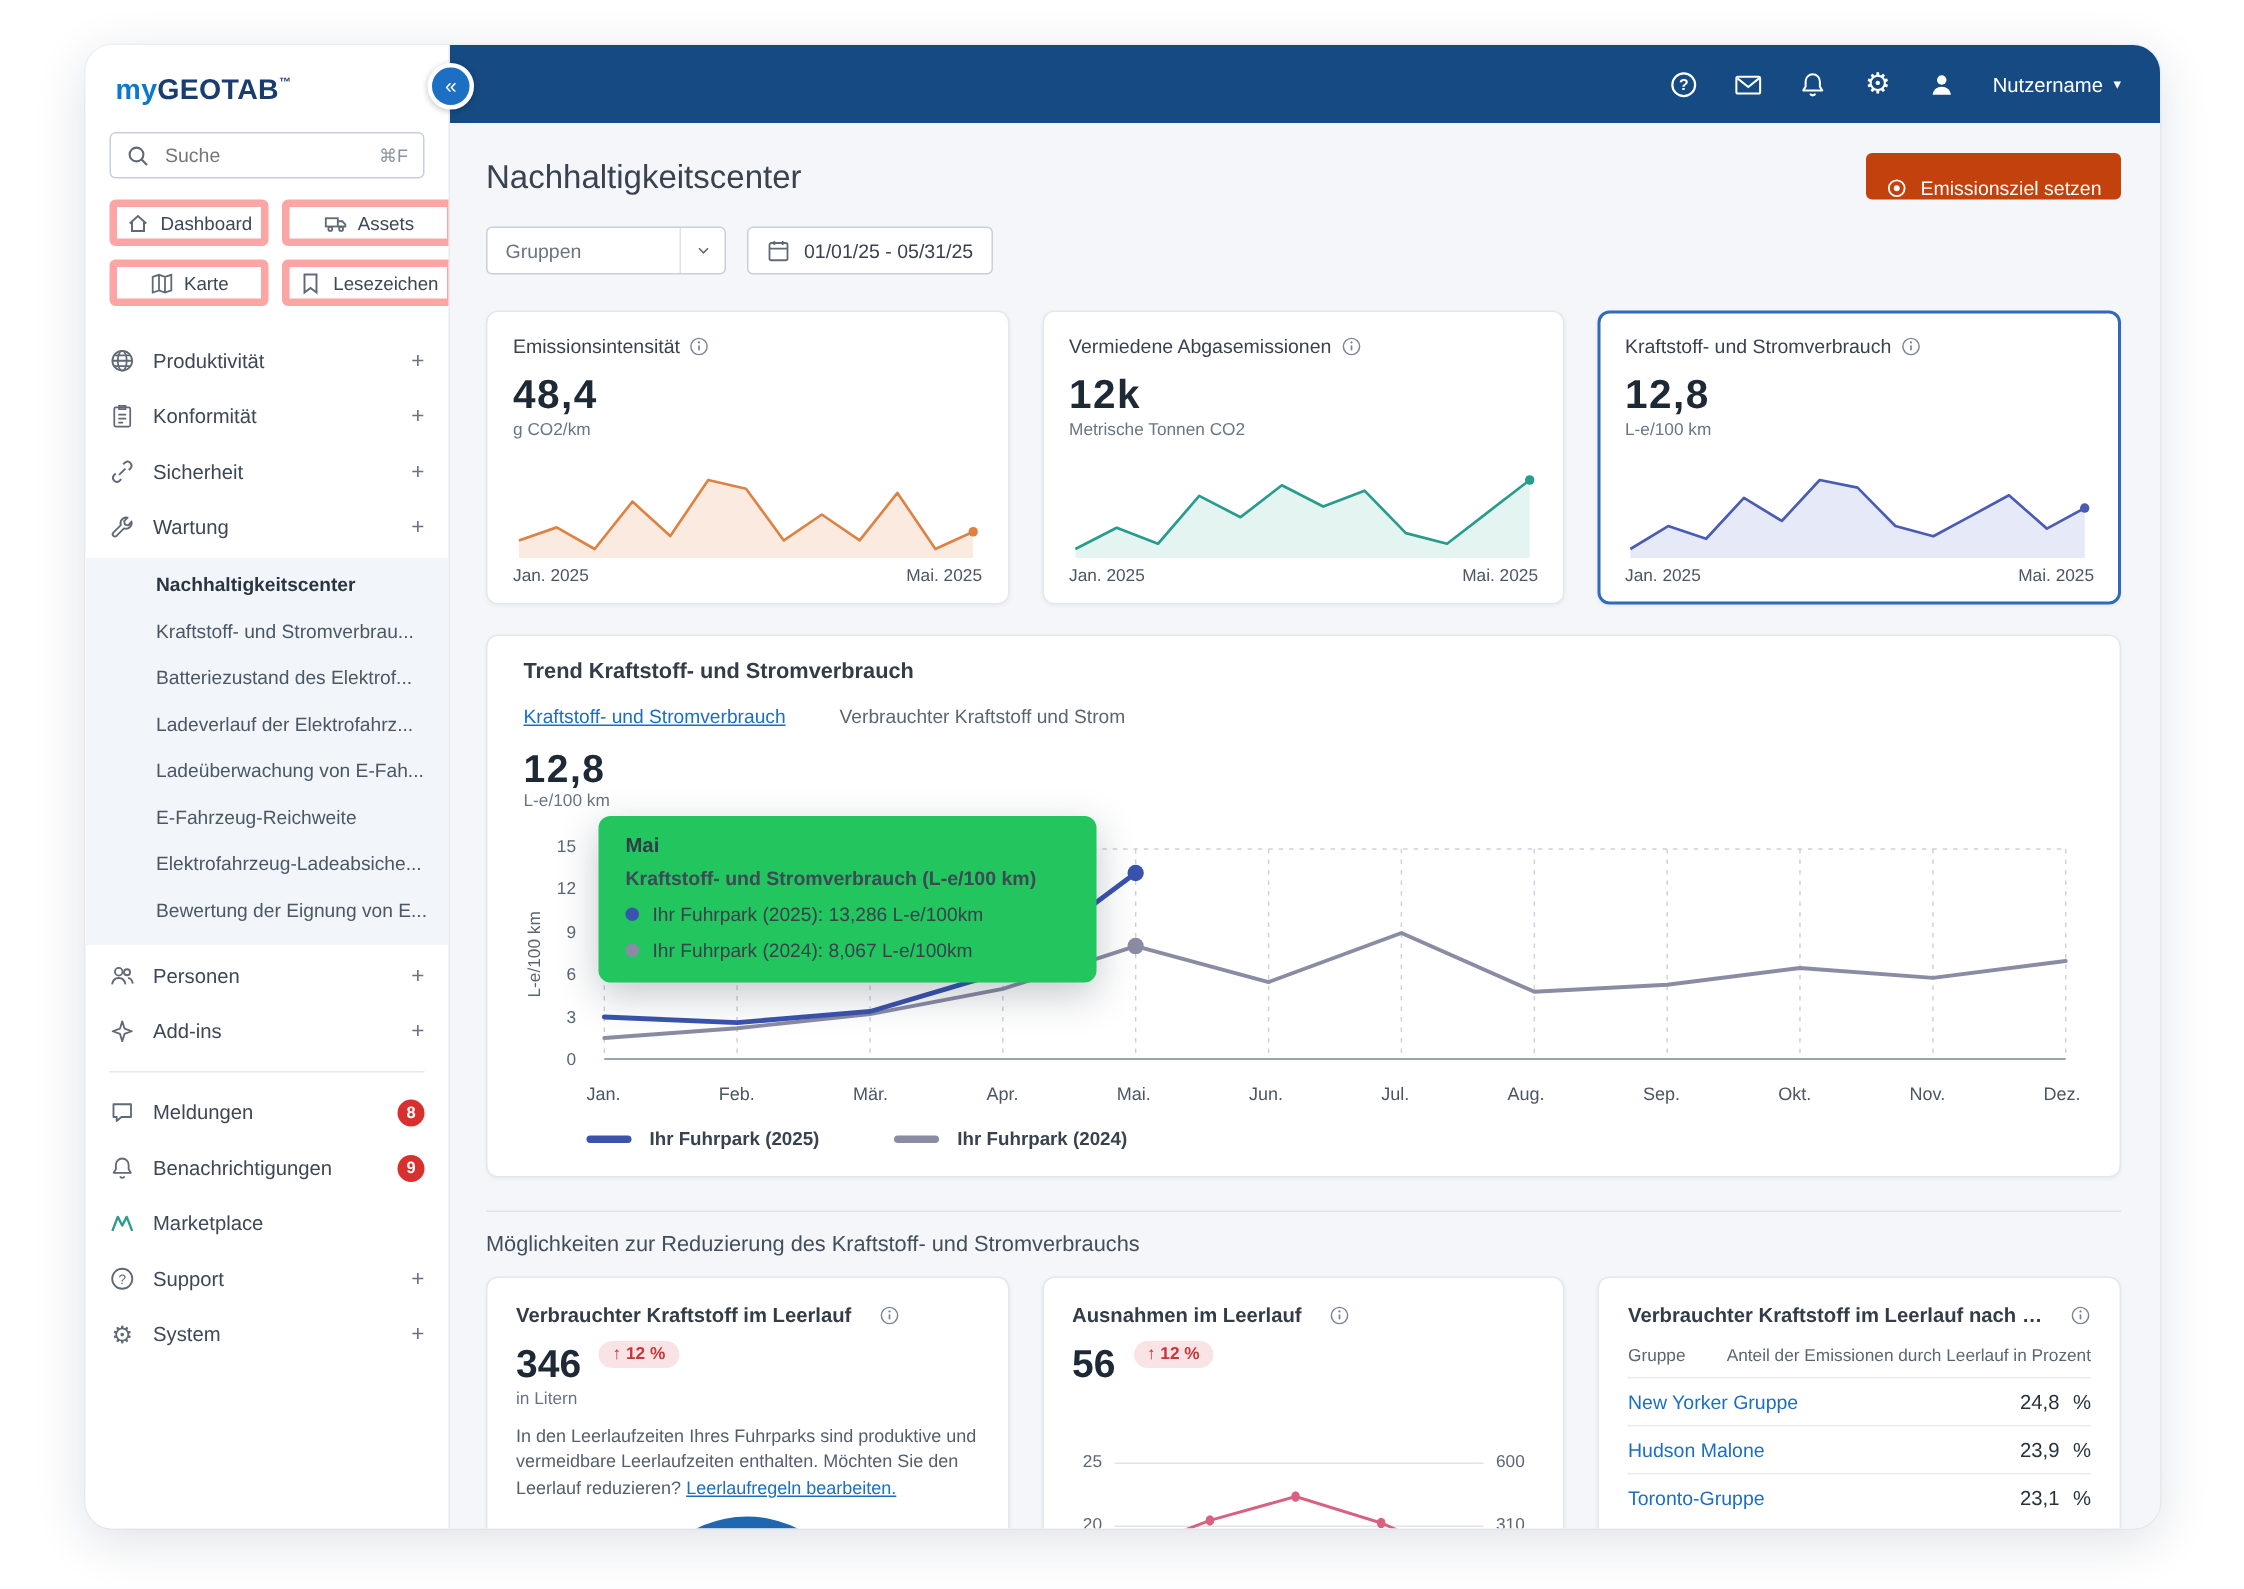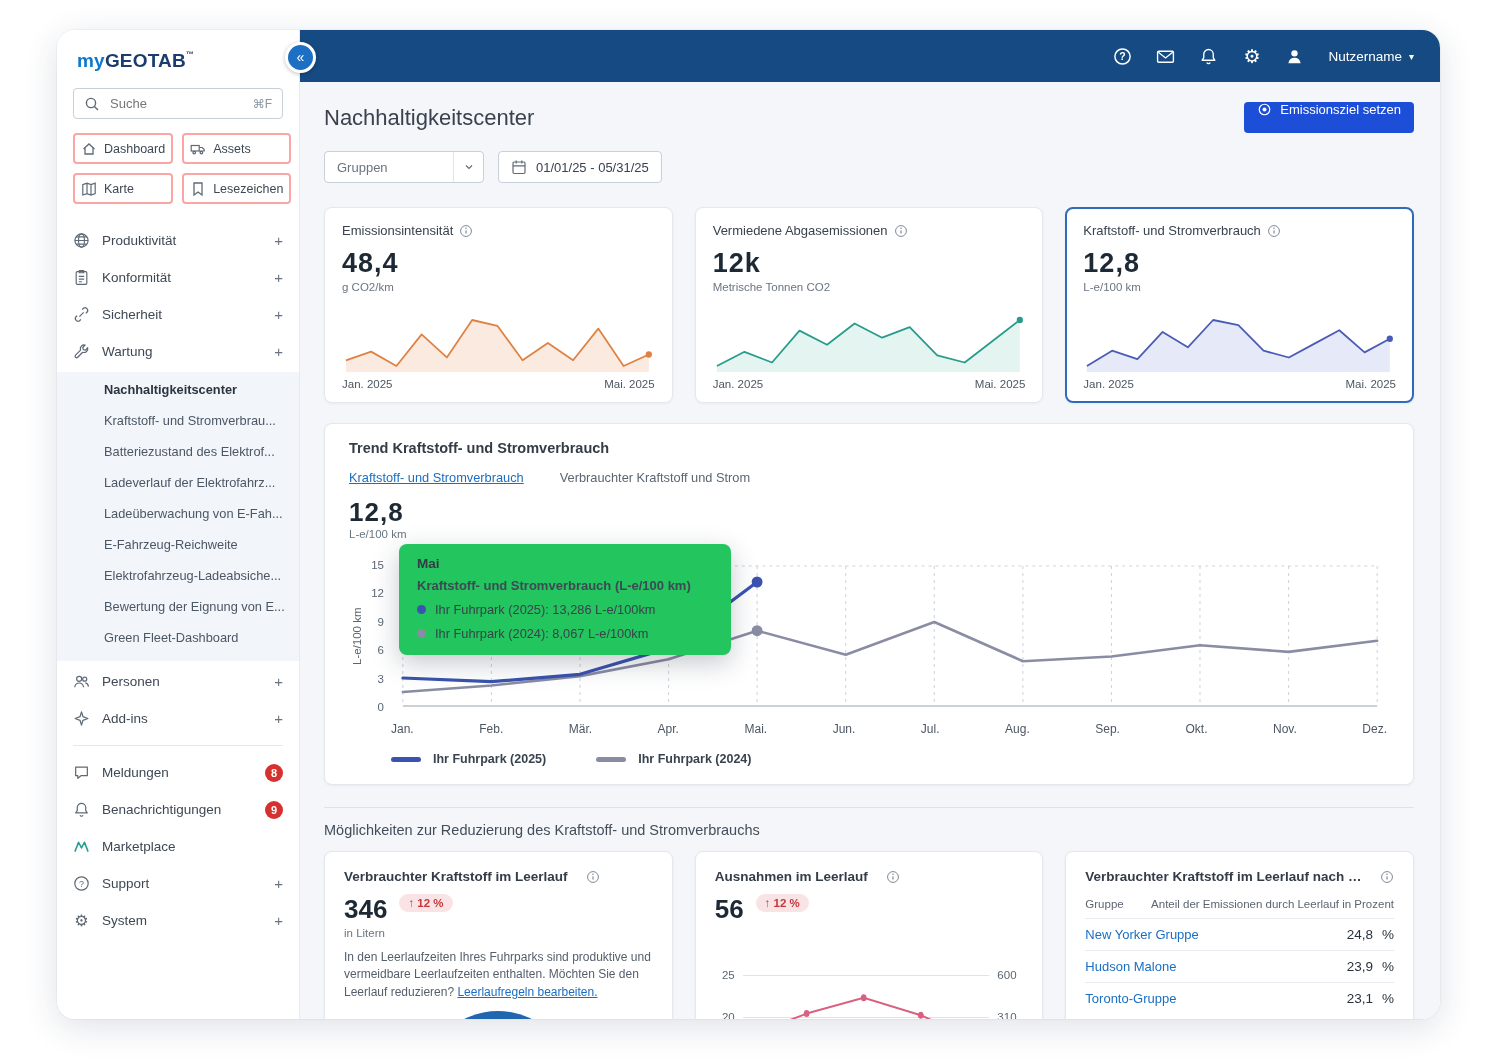--- a/index.html
+++ b/index.html
@@ -17,21 +17,21 @@
   
   .sidebar { width:243px; flex:none; background:#fff; border-right:1px solid #e7ebf0; padding-top:14px; overflow:hidden; }
   .logo { padding:6px 20px 0; font-size:19px; font-weight:bold; letter-spacing:.2px; white-space:nowrap; }
   .logo .my { color:#0B79D0; }
   .logo .geo { color:#1A3C6E; }
   .logo .tm { font-size:8px; color:#1A3C6E; vertical-align:top; }
   .search-box { margin:16px 16px 0; display:flex; align-items:center; gap:8px; border:1px solid #c7cfd9; border-radius:4px; height:31px; padding:0 10px; background:#fff; }
   .search-box input { border:none; outline:none; flex:1; min-width:0; font-size:13px; color:#3d4854; background:transparent; font-family:inherit; }
   .shortcut { font-size:12px; color:#8a94a1; white-space:nowrap; }
   .quick-grid { margin:14px 16px 0; display:grid; grid-template-columns:1fr 1fr; gap:9px; }
-  .quick-btn { display:flex; align-items:center; justify-content:flex-start; gap:7px; height:31px; border:2px solid #fca5a5; border-radius:4px; background:#fff; font-size:12.5px; color:#3d4854; cursor:pointer; white-space:nowrap; }
+  .quick-btn { display:flex; align-items:center; justify-content:center; gap:7px; height:31px; border:5px solid #fca5a5; border-radius:4px; background:#fff; font-size:12.5px; color:#3d4854; cursor:pointer; white-space:nowrap; }
   .icon { display:inline-flex; width:16px; height:16px; color:#5f6a76; flex:none; align-items:center; justify-content:center; }
   .nav { margin-top:18px; }
   .nav-item { display:flex; align-items:center; gap:12px; height:37px; padding:0 16px; font-size:13.5px; color:#3d4854; cursor:pointer; }
   .nav-icon { width:17px; height:17px; display:inline-flex; color:#5f6a76; flex:none; align-items:center; justify-content:center; }
   .nav-expand { margin-left:auto; color:#6a7480; font-size:15px; line-height:1; }
   .badge { margin-left:auto; min-width:18px; height:18px; border-radius:9px; background:#D6312F; color:#fff; font-size:11px; font-weight:bold; display:flex; align-items:center; justify-content:center; padding:0 5px; }
   .sus-block { background:#f2f5f9; padding:2px 0 8px; margin:2px 0; }
   .sus-parent { display:flex; align-items:center; gap:11px; height:38px; padding:0 16px 0 13px; border-left:3px solid #1C6FC3; cursor:pointer; }
   .sus-parent .lbl { color:#1C6FC3; font-weight:bold; font-size:13.5px; }
   .leaf-badge { width:19px; height:19px; border-radius:50%; background:#1C6FC3; display:inline-flex; align-items:center; justify-content:center; flex:none; }
@@ -43,21 +43,21 @@
   
   .main { flex:1; min-width:0; display:flex; flex-direction:column; background:#f4f6fa; }
   .topbar { height:52px; flex:none; background:#164A82; display:flex; align-items:center; justify-content:flex-end; gap:24px; padding:0 26px; color:#fff; }
   .tb-icon { width:19px; height:19px; display:inline-flex; color:#fff; cursor:pointer; align-items:center; justify-content:center; }
   .tb-gear { font-family:"DejaVu Sans",sans-serif; font-size:19px; line-height:1; }
   .user { display:flex; align-items:center; gap:7px; font-size:13.5px; cursor:pointer; }
   .caret { font-size:10px; }
   .content { flex:1; overflow:hidden; padding:20px 26px 0 24px; }
   .page-head { display:flex; justify-content:space-between; align-items:center; }
   .page-title { margin:0; font-size:22px; font-weight:500; color:#39424e; }
-  .cta-btn { display:flex; align-items:flex-start; gap:8px; background:#1d4ed8; color:#fff; border:none; border-radius:4px; height:31px; padding:0 13px; font-size:13px; cursor:pointer; font-family:inherit; }
+  .cta-btn { display:flex; align-items:flex-end; gap:8px; background:#c2410c; color:#fff; border:none; border-radius:4px; height:31px; padding:0 13px; font-size:13px; cursor:pointer; font-family:inherit; }
   .filters { display:flex; gap:14px; margin-top:18px; }
   .select { display:flex; align-items:center; background:#fff; border:1px solid #c7cfd9; border-radius:4px; height:32px; font-size:13px; cursor:pointer; }
   .select .sel-text { padding:0 12px; min-width:128px; color:#6a7480; }
   .select.blue .sel-text { color:#1B6EC2; min-width:176px; }
   .select .chev { width:30px; align-self:stretch; display:flex; align-items:center; justify-content:center; border-left:1px solid #dfe4ea; color:#5f6a76; }
   .datepicker { display:flex; align-items:center; gap:9px; background:#fff; border:1px solid #c7cfd9; border-radius:4px; height:32px; padding:12px 12px; font-size:13px; color:#39424e; cursor:pointer; }
   .card { background:#fff; border:1px solid #e3e8ee; border-radius:8px; box-shadow:0 1px 3px rgba(25,39,60,.05); }
   .kpi-row { display:flex; gap:22px; margin-top:24px; }
   .kpi-card { flex:1; min-width:0; padding:15px 17px 12px; display:flex; flex-direction:column; height:196px; cursor:pointer; }
   .kpi-card.selected { border:2px solid #2F6BB8; padding:14px 16px 11px; }
@@ -233,21 +233,20 @@
 
       <div class="sus-block">
         <div class="sub-item active">Nachhaltigkeitscenter</div>
         <div class="sub-item">Kraftstoff- und Stromverbrau...</div>
         <div class="sub-item">Batteriezustand des Elektrof...</div>
         <div class="sub-item">Ladeverlauf der Elektrofahrz...</div>
         <div class="sub-item">Ladeüberwachung von E-Fah...</div>
         <div class="sub-item">E-Fahrzeug-Reichweite</div>
         <div class="sub-item">Elektrofahrzeug-Ladeabsiche...</div>
         <div class="sub-item">Bewertung der Eignung von E...</div>
-        <div class="sub-item">Green Fleet-Dashboard</div>
       </div>
 
       <div class="nav-item">
         <span class="nav-icon">
             <svg viewBox="0 0 16 16">
               <g fill="none" stroke="currentColor" stroke-width="1.15">
                 <circle cx="5.8" cy="5.5" r="2.4"></circle>
                 <path d="M1.6 13.4c.4-2.6 2-4 4.2-4s3.8 1.4 4.2 4"></path>
                 <circle cx="11" cy="5.8" r="1.9"></circle>
                 <path d="M11.6 9.3c1.7.3 2.7 1.5 3 3.6"></path>

